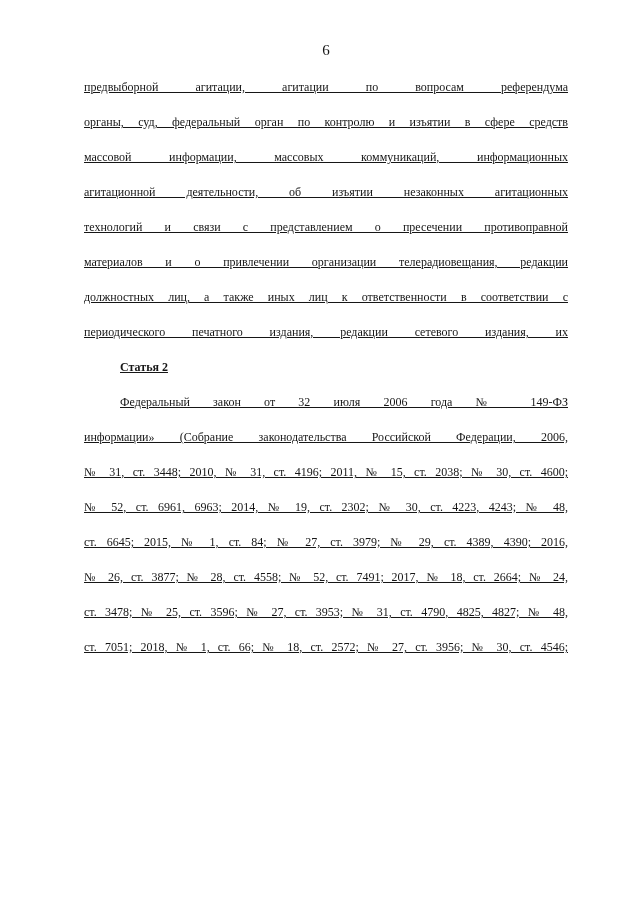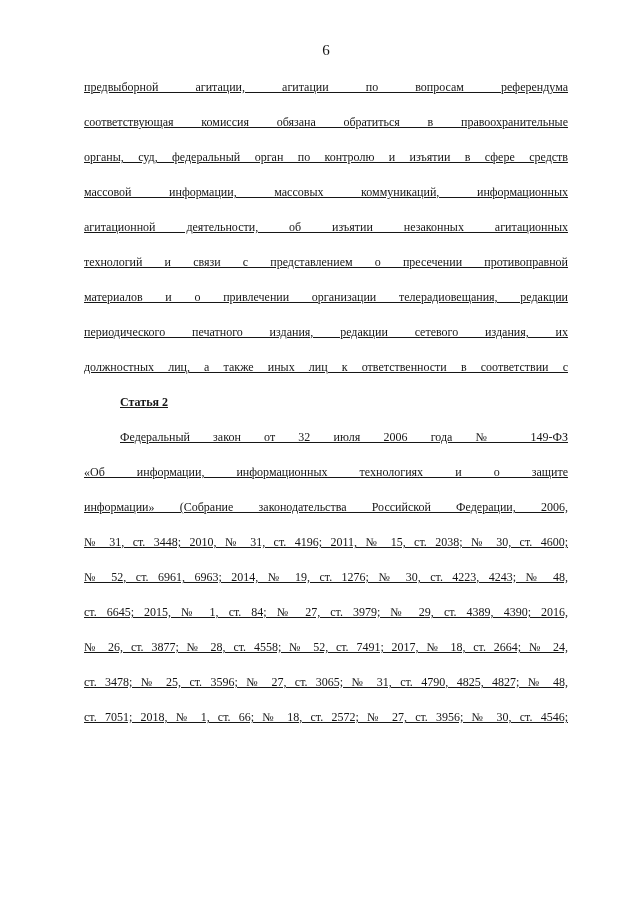--- a/index.html
+++ b/index.html
@@ -61,38 +61,36 @@
 <body>
 
 <div class="page">
 
   <div class="pagenum">6</div>
 
   <div class="content">
 
     <div>
       <div class="line just">предвыборной агитации, агитации по вопросам референдума</div>
-      <div class="line just">соответствующая комиссия обязана обратиться в правоохранительные</div>
       <div class="line just">органы, суд, федеральный орган по контролю и изъятии в сфере средств</div>
       <div class="line just">массовой информации, массовых коммуникаций, информационных</div>
       <div class="line just">агитационной деятельности, об изъятии незаконных агитационных</div>
       <div class="line just">технологий и связи с представлением о пресечении противоправной</div>
       <div class="line just">материалов и о привлечении организации телерадиовещания, редакции</div>
+      <div class="line just">должностных лиц, а также иных лиц к ответственности в соответствии с</div>
       <div class="line just">периодического печатного издания, редакции сетевого издания, их</div>
-      <div class="line just">должностных лиц, а также иных лиц к ответственности в соответствии с</div>
     </div>
 
     <div class="line left heading indent">Статья 2</div>
 
     <div>
       <div class="line just indent">Федеральный закон от 32 июля 2006 года № 149-ФЗ</div>
-      <div class="line just">«Об информации, информационных технологиях и о защите</div>
       <div class="line just">информации» (Собрание законодательства Российской Федерации, 2006,</div>
       <div class="line just">№ 31, ст. 3448; 2010, № 31, ст. 4196; 2011, № 15, ст. 2038; № 30, ст. 4600;</div>
-      <div class="line just">№ 52, ст. 6961, 6963; 2014, № 19, ст. 1276; № 30, ст. 4223, 4243; № 48,</div>
+      <div class="line just">№ 52, ст. 6961, 6963; 2014, № 19, ст. 2302; № 30, ст. 4223, 4243; № 48,</div>
       <div class="line just">ст. 6645; 2015, № 1, ст. 84; № 27, ст. 3979; № 29, ст. 4389, 4390; 2016,</div>
       <div class="line just">№ 26, ст. 3877; № 28, ст. 4558; № 52, ст. 7491; 2017, № 18, ст. 2664; № 24,</div>
-      <div class="line just">ст. 3478; № 25, ст. 3596; № 27, ст. 3065; № 31, ст. 4790, 4825, 4827; № 48,</div>
+      <div class="line just">ст. 3478; № 25, ст. 3596; № 27, ст. 3953; № 31, ст. 4790, 4825, 4827; № 48,</div>
       <div class="line just">ст. 7051; 2018, № 1, ст. 66; № 18, ст. 2572; № 27, ст. 3956; № 30,  ст. 4546;</div>
     </div>
 
   </div>
 </div>
 
 </body></html>

